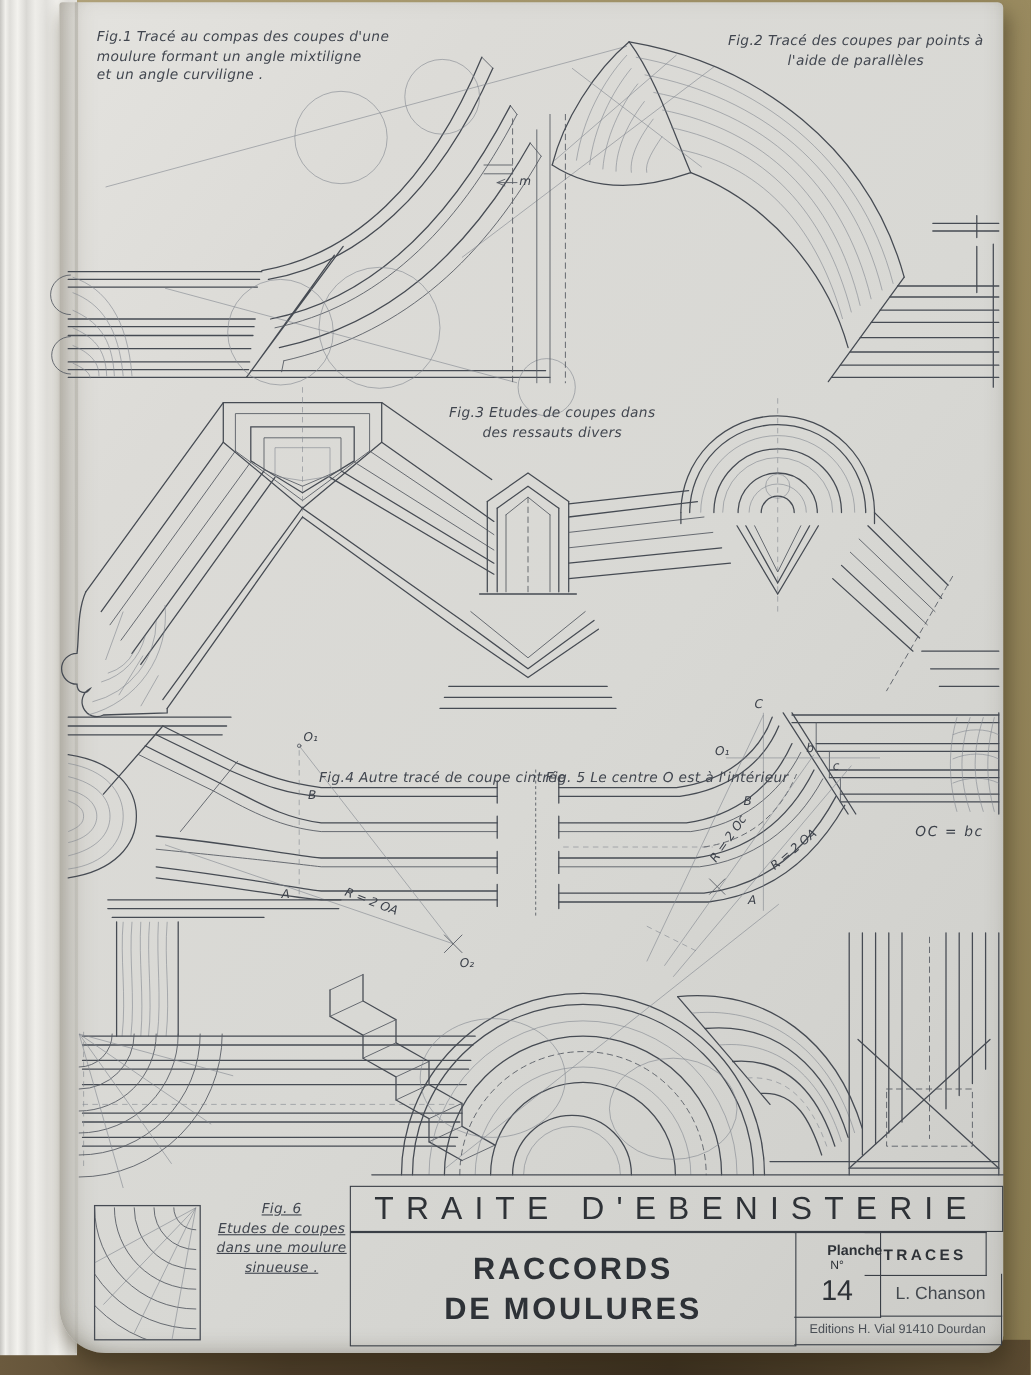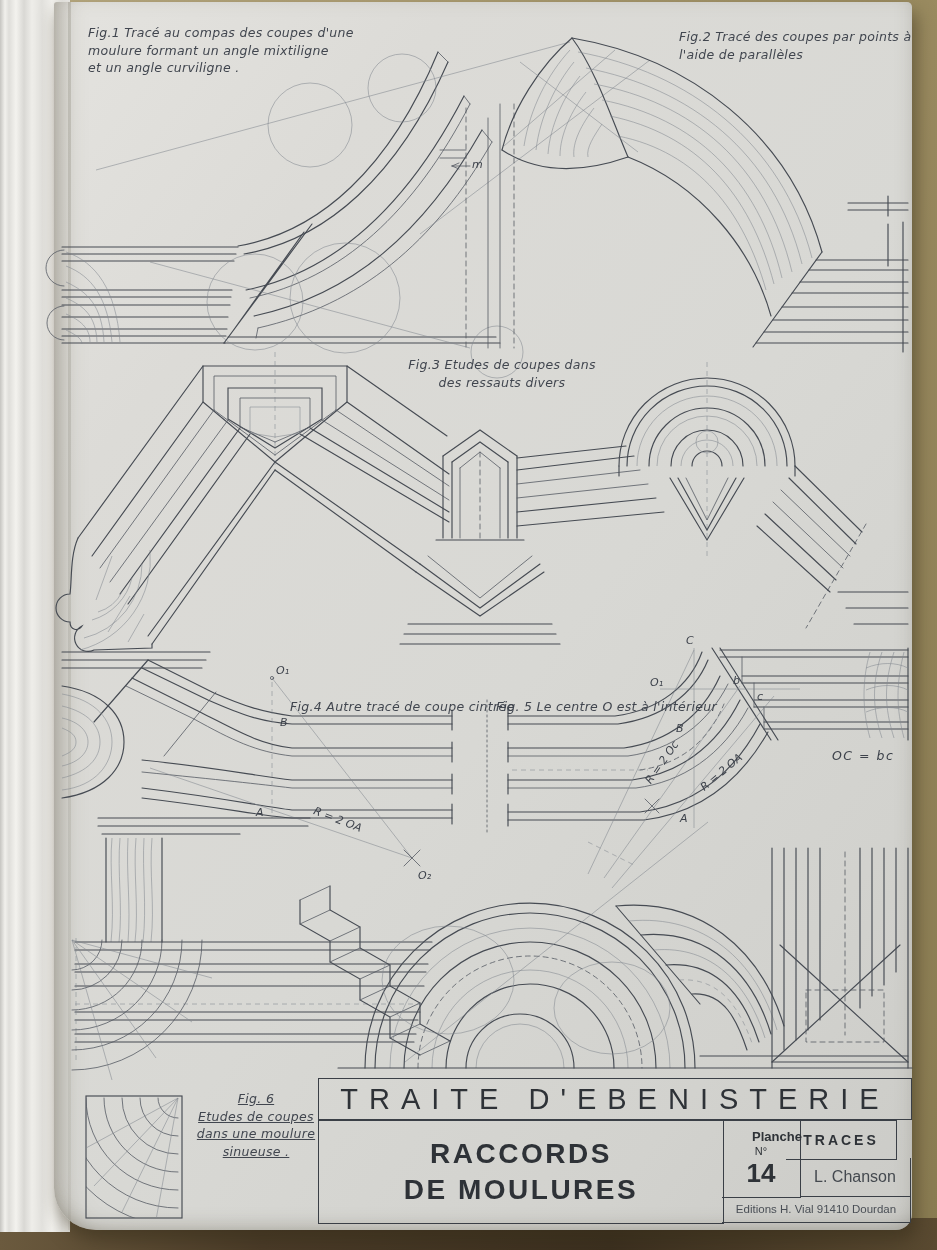--- a/index.html
+++ b/index.html
@@ -32,21 +32,21 @@
          display:flex;align-items:center;justify-content:center;
          font-family:"Liberation Sans",sans-serif;font-size:29px;font-weight:400;letter-spacing:11px;}
   .tb-main{position:absolute;left:0;top:42px;width:404px;height:102px;border:1.6px solid #3a3f46;
          display:flex;flex-direction:column;align-items:center;justify-content:center;
          font-family:"Liberation Sans",sans-serif;font-size:28px;font-weight:bold;letter-spacing:2.5px;line-height:1.3;}
   .tb-planche{position:absolute;left:404px;top:42px;width:78px;height:76px;border:1.6px solid #3a3f46;border-left:none;
          display:flex;flex-direction:column;align-items:center;justify-content:center;
          font-family:"Liberation Sans",sans-serif;}
   .tb-planche .pl1{font-size:13px;font-weight:bold;margin-left:32px;}
   .tb-planche .pl2{font-size:11px;margin:1px 0;}
-  .tb-planche .pl3{font-size:26px;font-weight:bold;}
+  .tb-planche .pl3{font-size:26px;font-weight:normal;}
   .tb-traces{position:absolute;left:468px;top:42px;width:110px;height:38px;border:1.6px solid #3a3f46;border-left:none;
          display:flex;align-items:center;justify-content:center;
          font-family:"Liberation Sans",sans-serif;font-size:14px;font-weight:bold;letter-spacing:3px;}
   .tb-author{position:absolute;left:482px;top:80px;width:110px;height:38px;border:1.6px solid #3a3f46;border-left:none;border-top:none;
          display:flex;align-items:center;justify-content:center;
          font-family:"Liberation Sans",sans-serif;font-size:16px;color:#44494f;}
   .tb-pub{position:absolute;left:404px;top:118px;width:188px;height:26px;border:1.6px solid #3a3f46;border-left:none;border-top:none;
          display:flex;align-items:center;justify-content:center;
          font-family:"Liberation Sans",sans-serif;font-size:11.5px;color:#4a4f56;}
 </style>
@@ -243,23 +243,23 @@
       <path class="m td" d="M845 852 V1035"></path>
       <path class="s" d="M780 945 L908 1062 M900 945 L772 1062"></path>
       <path class="m td" d="M806 990 H884 V1042 H806 Z"></path>
       <path class="s" d="M772 1062 H908 M700 1056 H908"></path>
     </g>
   </svg>
 
   <div class="caption" style="left:88px;top:24px;width:268px;">Fig.1   Tracé au compas des coupes d'une
 moulure formant un angle mixtiligne
 et un angle curviligne .</div>
-  <div class="caption" style="left:679px;top:28px;width:244px;">Fig.2   Tracé des coupes par points à
+  <div class="caption" style="left:656px;top:28px;width:244px;text-align:center;">Fig.2   Tracé des coupes par points à
 l'aide de parallèles</div>
-  <div class="caption" style="left:382px;top:356px;width:240px;text-align:center;">Fig.3   Etudes de coupes dans
+  <div class="caption" style="left:382px;top:366px;width:240px;text-align:center;">Fig.3   Etudes de coupes dans
 des ressauts divers</div>
   <div class="caption" style="left:290px;top:698px;white-space:nowrap;">Fig.4  Autre tracé de coupe cintrée</div>
   <div class="caption" style="left:496px;top:698px;white-space:nowrap;">Fig. 5  Le centre O est à l'intérieur</div>
   <div class="caption" style="left:186px;top:1090px;width:140px;text-align:center;text-decoration:underline;">Fig. 6
 Etudes de coupes
 dans une moulure
 sinueuse .</div>
 
   <span class="pt-label" style="left:472px;top:158px;">m</span>
 

